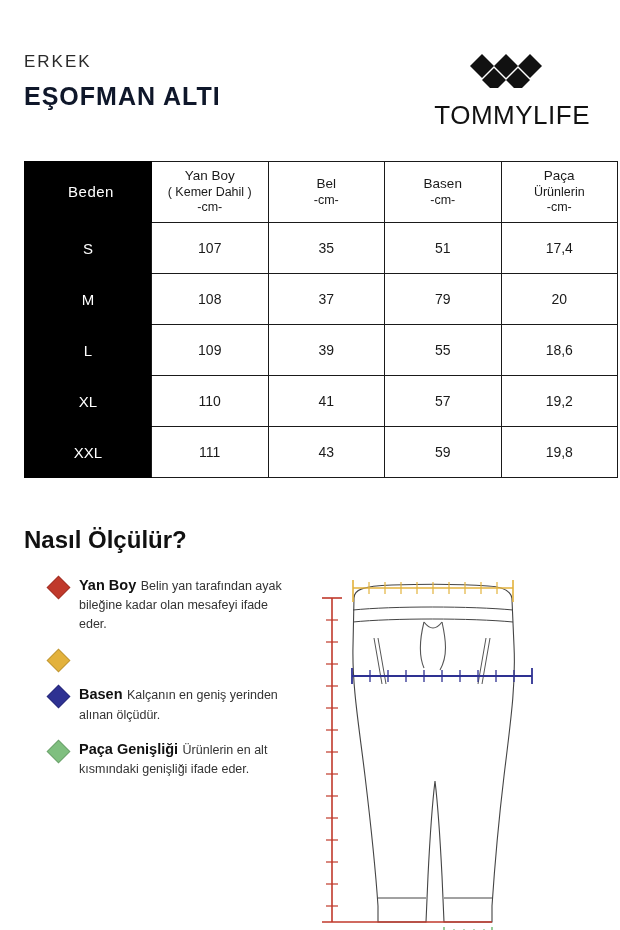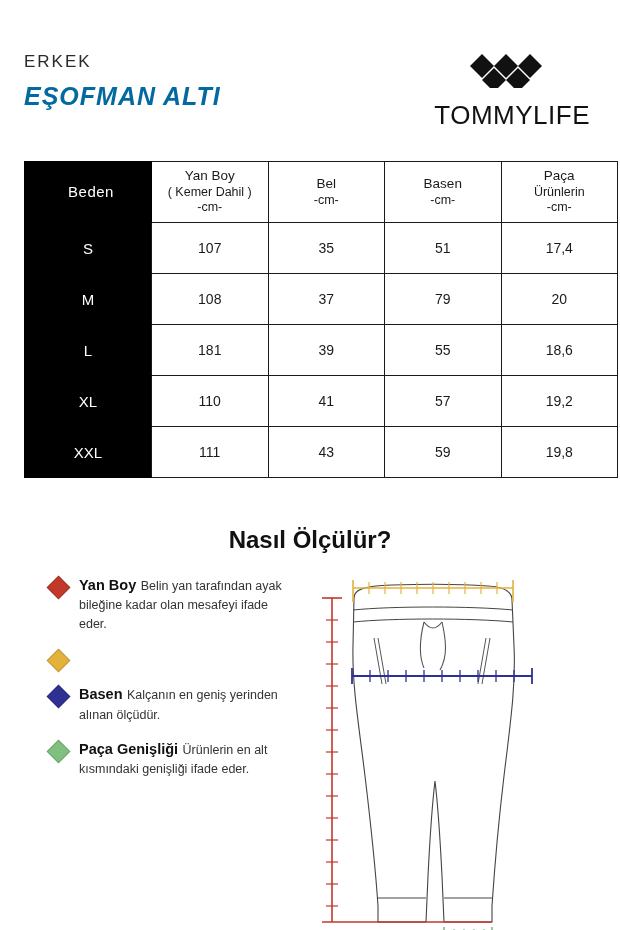--- a/index.html
+++ b/index.html
@@ -37,22 +37,21 @@
     font-size: 17px;
     letter-spacing: 2.0px;
     color: #2a2a2a;
     font-weight: normal;
     margin-bottom: 10px;
   }
   .title-big {
     font-size: 25px;
     font-weight: bold;
     letter-spacing: 1.0px;
-    color: #0369a1;
-    font-style: italic;
+    color: #0f172a;
   }
   .brand-block {
     text-align: center;
     padding-right: 6px;
   }
   .brand-mark {
     display: block;
     margin: 0 auto 8px auto;
   }
   .brand-name {
@@ -105,21 +104,20 @@
   }
   .hdr-sub {
     display: block;
     font-size: 12.5px;
   }
   .w-beden { width: 118px; }
   .w-col { width: 113.5px; }
 
   
   .how-title {
-    text-align: center;
     font-size: 24px;
     font-weight: bold;
     color: #111111;
     margin-top: 48px;
   }
   .how-body {
     display: flex;
     margin-top: 22px;
   }
   .legend {
@@ -220,21 +218,21 @@
         </tr>
         <tr>
           <td class="col-beden">M</td>
           <td>108</td>
           <td>37</td>
           <td>79</td>
           <td>20</td>
         </tr>
         <tr>
           <td class="col-beden">L</td>
-          <td>181</td>
+          <td>109</td>
           <td>39</td>
           <td>55</td>
           <td>18,6</td>
         </tr>
         <tr>
           <td class="col-beden">XL</td>
           <td>110</td>
           <td>41</td>
           <td>57</td>
           <td>19,2</td>

